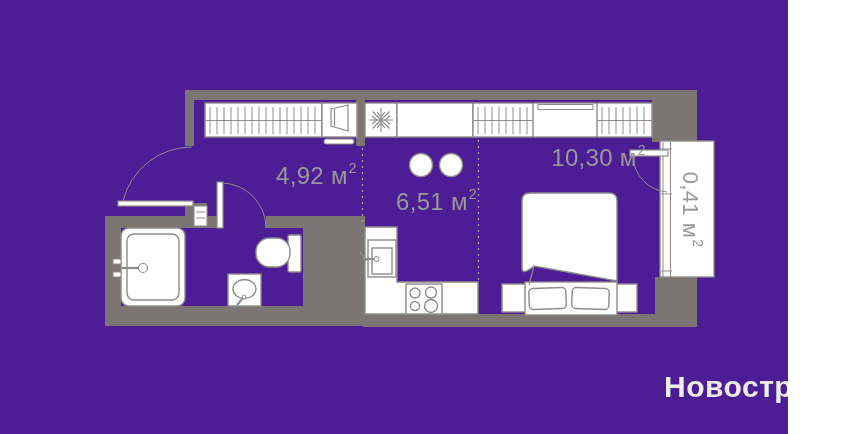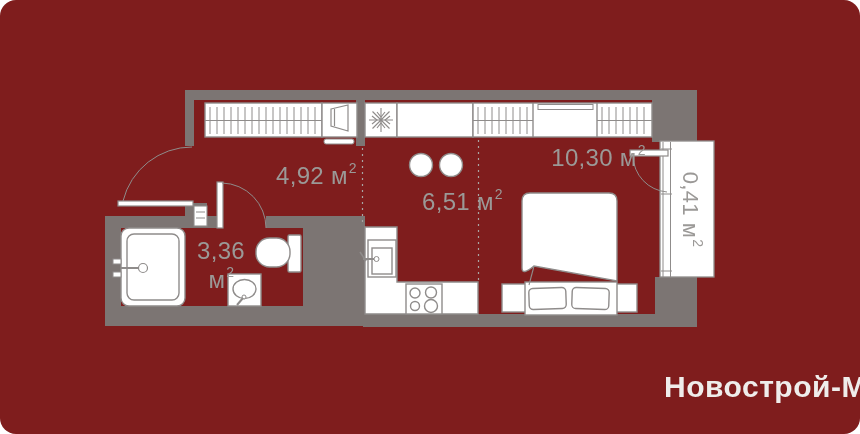--- a/index.html
+++ b/index.html
@@ -1,19 +1,18 @@
 <!DOCTYPE html>
 <html><head>
 <meta charset="utf-8">
 <style>
   html,body{margin:0;padding:0;background:#fff;}
   .stage{
-    position:relative;width:860px;height:434px;background:#7f1d1d;overflow:hidden;
+    position:relative;width:788px;height:434px;background:#4c1d95;overflow:hidden;
     font-family:"Liberation Sans", sans-serif;
-    border-radius:16px;
   }
   .stage svg{position:absolute;left:0;top:0;}
   .room-label{
     position:absolute;transform:translate(-50%,-50%);
     color:#9b9997;font-size:24px;white-space:nowrap;letter-spacing:.3px;
   }
   .room-label .unit{margin-left:7px;}
   .room-label sup{font-size:14px;line-height:0;position:relative;top:-2px;left:1px;}
   .room-label.two-line{text-align:center;line-height:29px;}
   .room-label.rotate{transform:translate(-50%,-50%) rotate(90deg);font-size:22px;}
@@ -169,32 +168,28 @@
     <g stroke="#a8a5a3" stroke-width="1.2" stroke-dasharray="2 4">
       <line x1="362.5" y1="148" x2="362.5" y2="226"></line>
       <line x1="478.5" y1="140" x2="478.5" y2="280"></line>
     </g>
   </svg>
 
   <div class="room-label" style="left:316px;top:176px;">
     <span class="val">4,92</span><span class="unit">м</span><sup>2</sup>
   </div>
 
-  <div class="room-label" style="left:436px;top:202px;margin-left:26px;">
+  <div class="room-label" style="left:436px;top:202px;">
     <span class="val">6,51</span><span class="unit">м</span><sup>2</sup>
   </div>
 
   <div class="room-label" style="left:598px;top:158px;">
     <span class="val">10,30</span><span class="unit">м</span><sup>2</sup>
   </div>
 
-  <div class="room-label two-line" style="left:221px;top:265px;">
-    <div>3,36</div>
-    <div><span>м</span><sup>2</sup></div>
-  </div>
 
   <div class="room-label rotate" style="left:690px;top:209px;">
     <span class="val">0,41</span><span class="unit">м</span><sup>2</sup>
   </div>
 
   <div class="watermark">Новострой-М</div>
 
 </div>
 
 </body></html>

